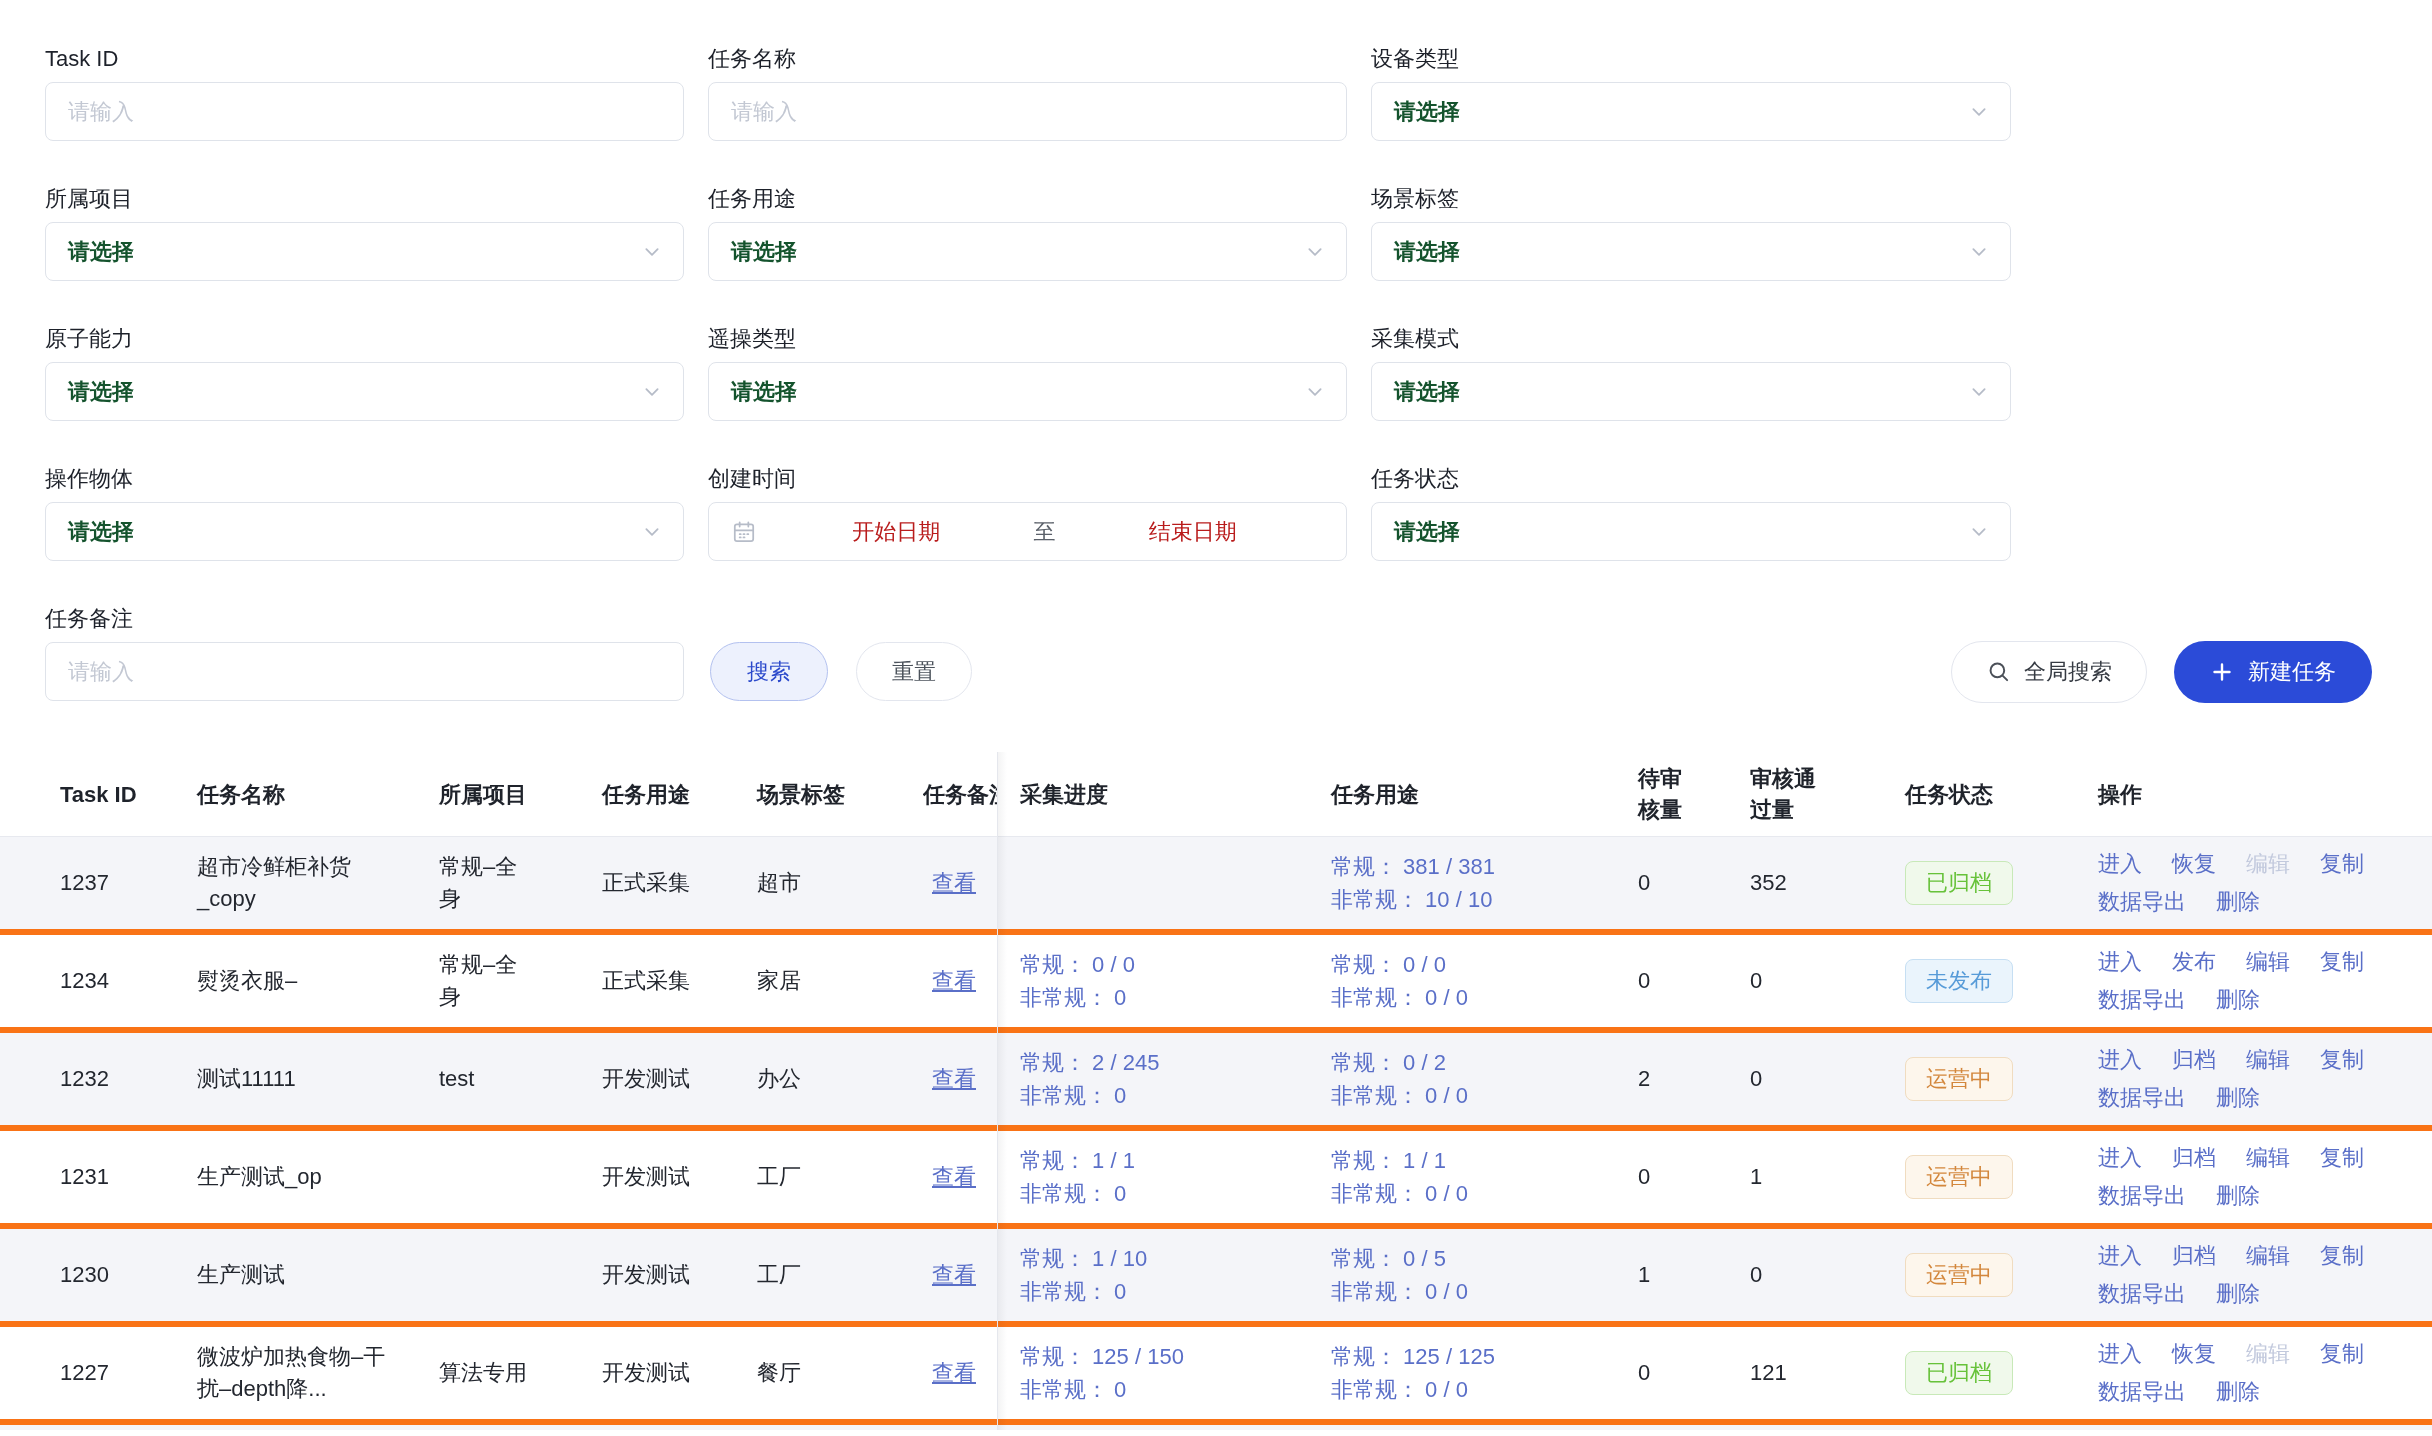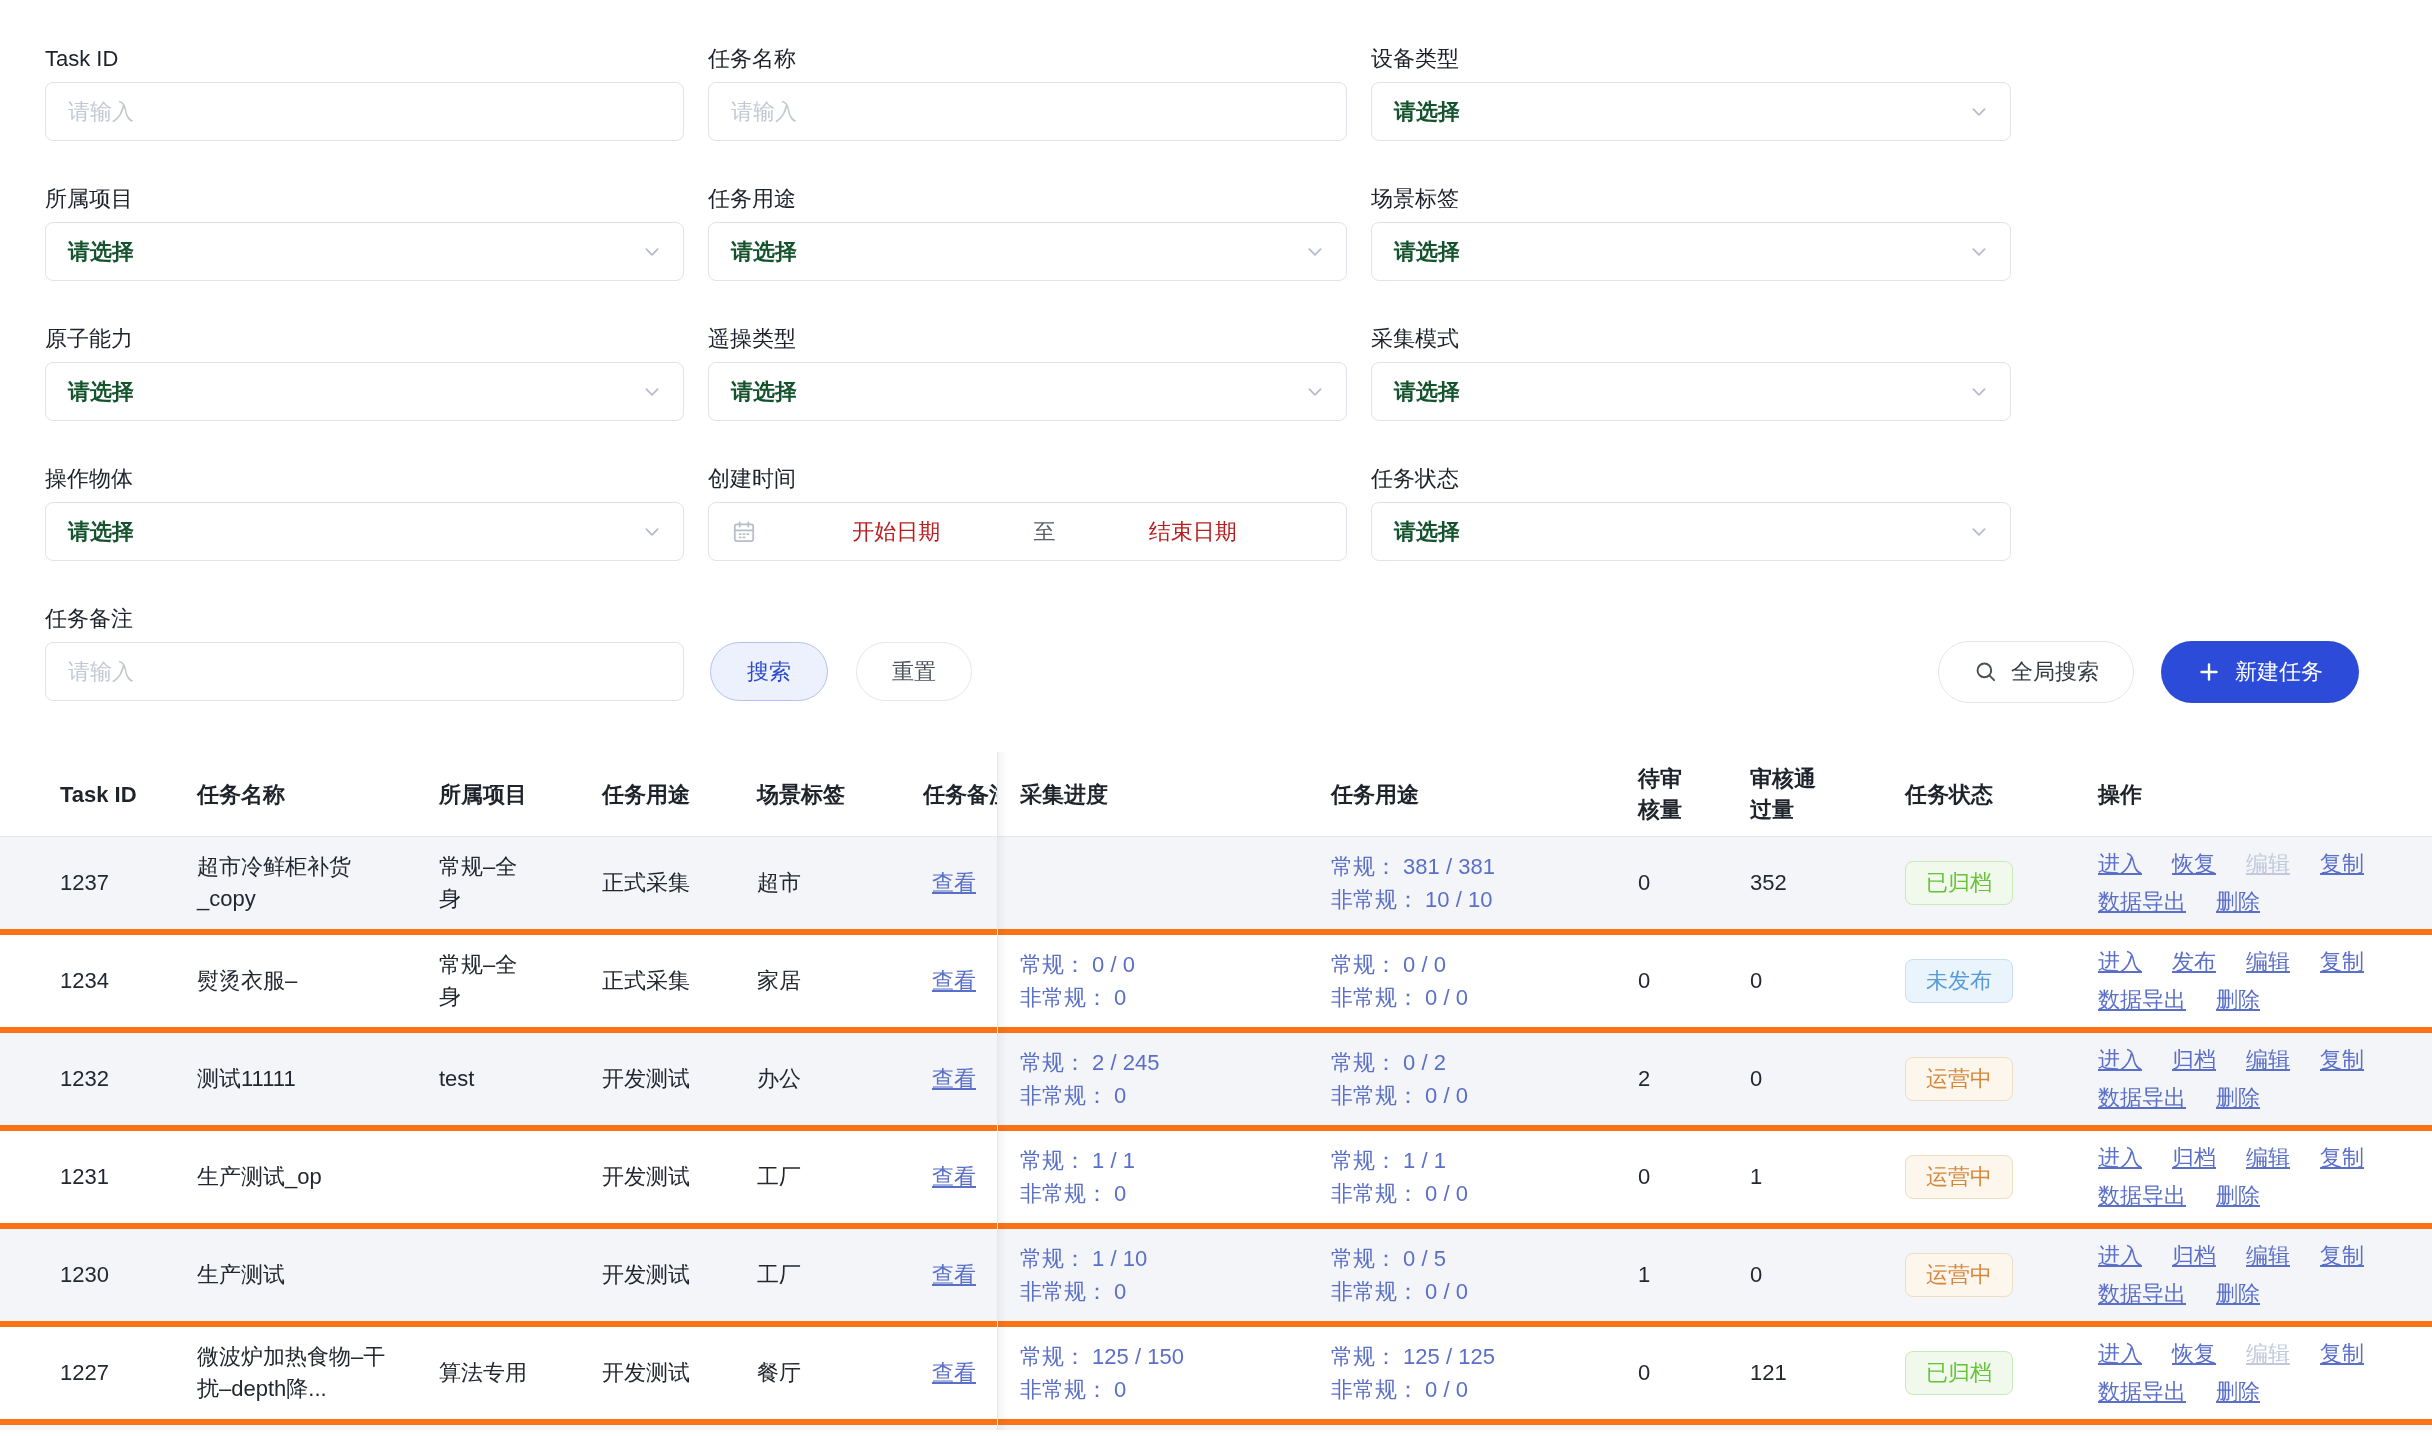--- a/index.html
+++ b/index.html
@@ -38,21 +38,21 @@
 
   
   .btn {
     position:absolute; bottom:0; height:59px; border-radius:30px;
     font-size:22px; display:flex; align-items:center; justify-content:center;
     cursor:pointer; border:1px solid transparent;
   }
   .btn-search { left:710px; width:118px; background:#edf1fd; border-color:#b3c1ef; color:#2b49cb; }
   .btn-reset  { left:856px; width:116px; background:#fff; border-color:#e3e6ee; color:#4b525b; }
   .toolbar-right {
-    position:absolute; right:73px; bottom:-2px; display:flex; gap:27px; align-items:center;
+    position:absolute; right:60px; bottom:-2px; display:flex; gap:27px; align-items:center;
   }
   .btn-global {
     height:62px; padding:0 34px; border-radius:31px; background:#fff;
     border:1px solid #e3e6ee; color:#363b43; font-size:22px;
     display:flex; align-items:center; gap:12px; cursor:pointer;
   }
   .btn-new {
     height:62px; padding:0 36px; border-radius:31px; background:#2b4bd8;
     color:#fff; font-size:22px; font-weight:500;
     display:flex; align-items:center; gap:14px; cursor:pointer; border:none;
@@ -91,21 +91,21 @@
 
   .badge {
     display:inline-block; font-size:22px; line-height:1;
     padding:10px 20px; border-radius:8px; border:1px solid; white-space:nowrap;
   }
   .badge-archived    { color:#67c23a; background:#f0f9eb; border-color:#c8e9b8; }
   .badge-unpublished { color:#579bd8; background:#eaf4fc; border-color:#c6dff3; }
   .badge-operating   { color:#d3873c; background:#fdf6ec; border-color:#f0dcc0; }
 
   .col-actions { display:flex; flex-wrap:wrap; column-gap:30px; row-gap:6px; }
-  .action-link { color:#5a6fc8; cursor:pointer; white-space:nowrap;text-decoration:underline; }
+  .action-link { color:#5a6fc8; cursor:pointer; white-space:nowrap; }
   .action-link.disabled { color:#c2c9dd; cursor:not-allowed; }
 
   .fixed-divider {
     position:absolute; left:997px; top:0; bottom:0; width:1px;
     background:#e5e7ed; z-index:3;
   }
   .fixed-shadow {
     position:absolute; left:998px; top:0; bottom:0; width:9px;
     background:linear-gradient(90deg, rgba(29,33,41,0.05), rgba(29,33,41,0));
     z-index:3;

